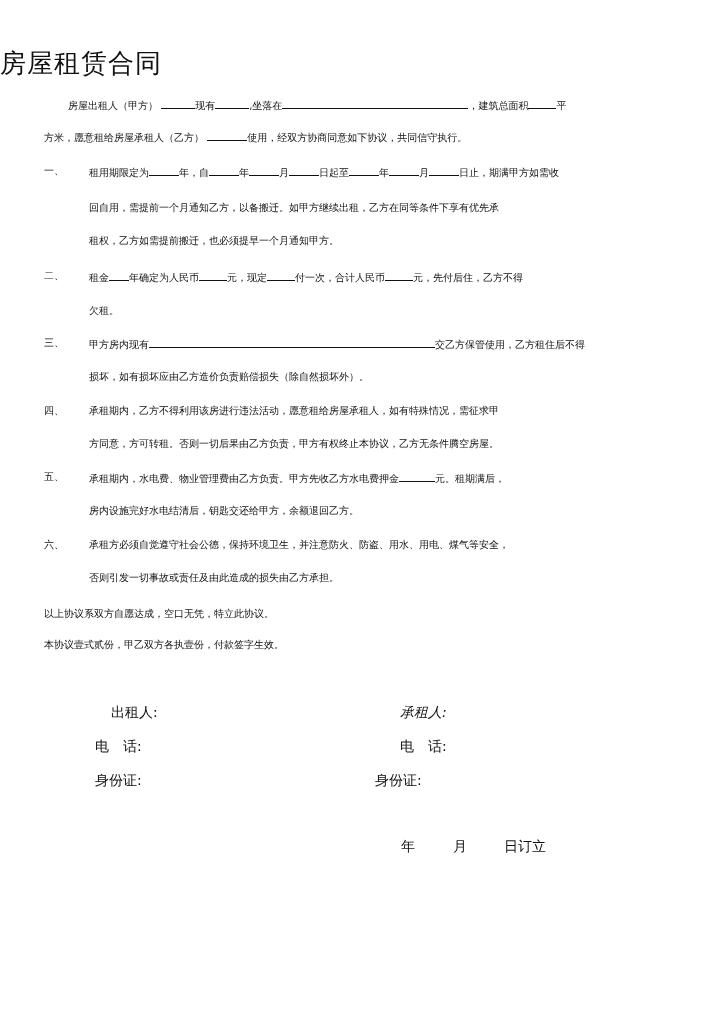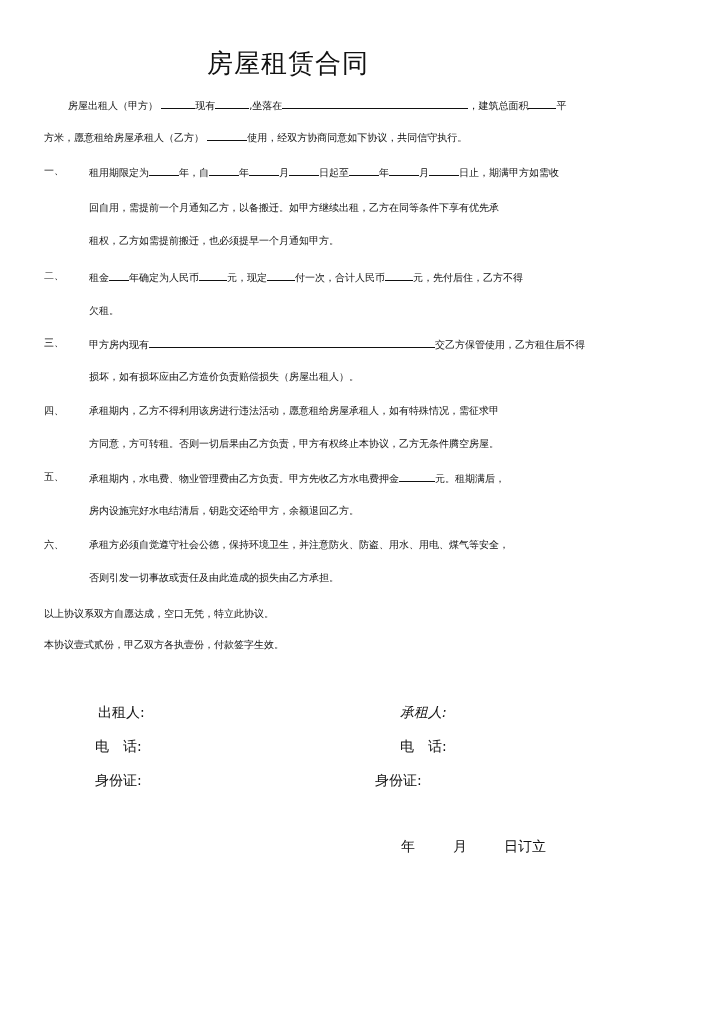--- a/index.html
+++ b/index.html
@@ -1,19 +1,19 @@
 <!DOCTYPE html>
 <html><head>
   <meta charset="utf-8">
   <style>
     html, body { margin: 0; padding: 0; background: #ffffff; }
     body { width: 720px; height: 1017px; position: relative; overflow: hidden;
       font-family: "DejaVu Sans", "Liberation Sans", sans-serif; color: #111; }
     .abs { position: absolute; white-space: nowrap; }
-    .title { font-family: "DejaVu Serif", "Liberation Serif", serif; font-size: 26px; left: 0; width: 576px; text-align: center; top: 46px; letter-spacing: 1px; }
+    .title { font-family: "DejaVu Serif", "Liberation Serif", serif; font-size: 26px; left: 0; width: 576px; top: 46px; letter-spacing: 1px; }
     .line { font-size: 10px; line-height: 20px; }
     .blank { display: inline-block; border-bottom: 1px solid #111; height: 14px; vertical-align: baseline; }
     .num { left: 44px; }
     .sig { font-size: 14px; }
   </style>
 </head>
 <body>
 
 <div class="abs title">房屋租赁合同</div>
 
@@ -37,40 +37,40 @@
 <div class="abs line num" style="top:266px;">二、</div>
 <div class="abs line" style="left:89px; top:266px;">
   <span>租金</span><span class="blank" style="width:20px"></span><span>年确定为人民币</span><span class="blank" style="width:28px"></span><span>元，现定</span><span class="blank" style="width:28px"></span><span>付一次，合计人民币</span><span class="blank" style="width:28px"></span><span>元，先付后住，乙方不得</span>
 </div>
 <div class="abs line" style="left:89px; top:301px;">欠租。</div>
 
 <div class="abs line num" style="top:333px;">三、</div>
 <div class="abs line" style="left:89px; top:333px;">
   <span>甲方房内现有</span><span class="blank" style="width:286px"></span><span>交乙方保管使用，乙方租住后不得</span>
 </div>
-<div class="abs line" style="left:89px; top:367px;">损坏，如有损坏应由乙方造价负责赔偿损失（房屋出租人）。</div>
+<div class="abs line" style="left:89px; top:367px;">损坏，如有损坏应由乙方造价负责赔偿损失（除自然损坏外）。</div>
 
 <div class="abs line num" style="top:401px;">四、</div>
 <div class="abs line" style="left:89px; top:401px;">承租期内，乙方不得利用该房进行违法活动，愿意租给房屋承租人，如有特殊情况，需征求甲</div>
 <div class="abs line" style="left:89px; top:434px;">方同意，方可转租。否则一切后果由乙方负责，甲方有权终止本协议，乙方无条件腾空房屋。</div>
 
 <div class="abs line num" style="top:467px;">五、</div>
 <div class="abs line" style="left:89px; top:467px;text-align:center;">
   <span>承租期内，水电费、物业管理费由乙方负责。甲方先收乙方水电费押金</span><span class="blank" style="width:36px"></span><span>元。租期满后，</span>
 </div>
 <div class="abs line" style="left:89px; top:501px;">房内设施完好水电结清后，钥匙交还给甲方，余额退回乙方。</div>
 
 <div class="abs line num" style="top:535px;">六、</div>
 <div class="abs line" style="left:89px; top:535px;">承租方必须自觉遵守社会公德，保持环境卫生，并注意防火、防盗、用水、用电、煤气等安全，</div>
 <div class="abs line" style="left:89px; top:568px;">否则引发一切事故或责任及由此造成的损失由乙方承担。</div>
 
 <div class="abs line" style="left:44px; top:604px;">以上协议系双方自愿达成，空口无凭，特立此协议。</div>
 <div class="abs line" style="left:44px; top:635px;">本协议壹式贰份，甲乙双方各执壹份，付款签字生效。</div>
 
-<div class="abs sig" style="left:98px; top:704px;">出租人:</div>
+<div class="abs sig" style="left:111px; top:704px;">出租人:</div>
 <div class="abs sig" style="left:95px; top:738px;">电　话:</div>
 <div class="abs sig" style="left:95px; top:772px;">身份证:</div>
 
 <div class="abs sig" style="left:400px; top:704px;font-style:italic;">承租人:</div>
 <div class="abs sig" style="left:400px; top:738px;">电　话:</div>
 <div class="abs sig" style="left:375px; top:772px;">身份证:</div>
 
 <div class="abs sig" style="left:401px; top:838px;">年</div>
 <div class="abs sig" style="left:453px; top:838px;">月</div>
 <div class="abs sig" style="left:504px; top:838px;">日订立</div>

